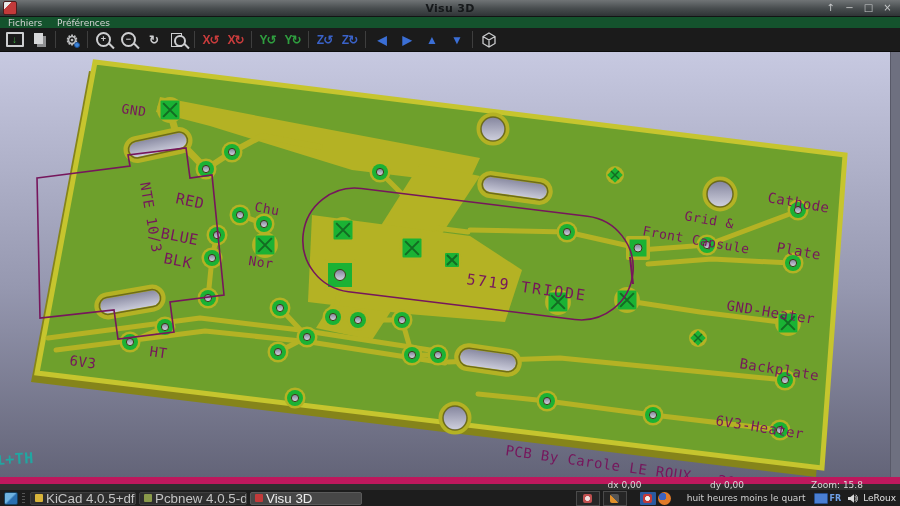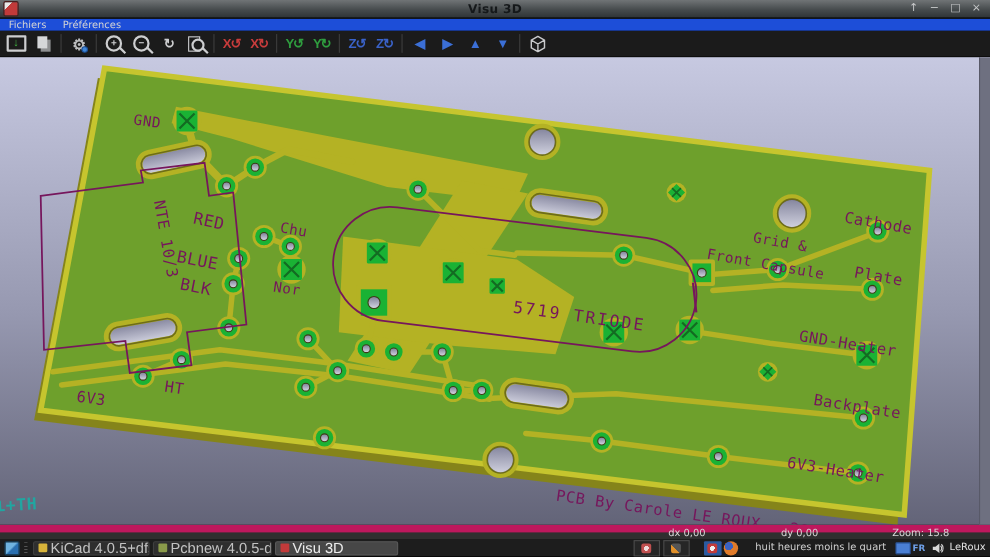--- a/index.html
+++ b/index.html
@@ -12,21 +12,21 @@
             border-bottom:1px solid #121415;box-sizing:border-box}
   .title{position:absolute;left:0;right:0;text-align:center;font-size:11px;
          font-weight:bold;color:#15181a;letter-spacing:.3px}
   .appicon{width:12px;height:12px;margin-left:3px;border-radius:2px;
            background:linear-gradient(135deg,#e8e8e8 30%,#c23a3a 31%);
            border:1px solid #4a1d1d;z-index:1}
   .winbtns{margin-left:auto;display:flex;gap:8px;padding-right:7px;z-index:1}
   .winbtn{color:#c6c8c9;font-size:10px;line-height:10px;width:11px;text-align:center;cursor:default}
 
   
-  .menubar{height:11px;background:#1d4ed8;display:flex;gap:15px;align-items:flex-end;
+  .menubar{height:11px;background:#14532d;display:flex;gap:15px;align-items:flex-end;
            padding-left:8px;font-size:9px;color:#d4d4d4;box-sizing:border-box}
 
   
   .toolbar{height:24px;background:#1b1b1b;display:flex;align-items:center;
            padding-left:2px;border-bottom:1px solid #0d0d0d;box-sizing:border-box}
   .tb{width:25px;height:22px;background:transparent;border:0;margin:0;padding:0;
       display:flex;align-items:center;justify-content:center;position:relative}
   .tbsep{width:1px;height:17px;background:#3e3e3e;margin:0 3px}
   .g{font-size:12px;font-weight:bold;line-height:1;letter-spacing:-1px}
   .mag{width:11px;height:11px;border:2px solid #cdced0;border-radius:50%;

